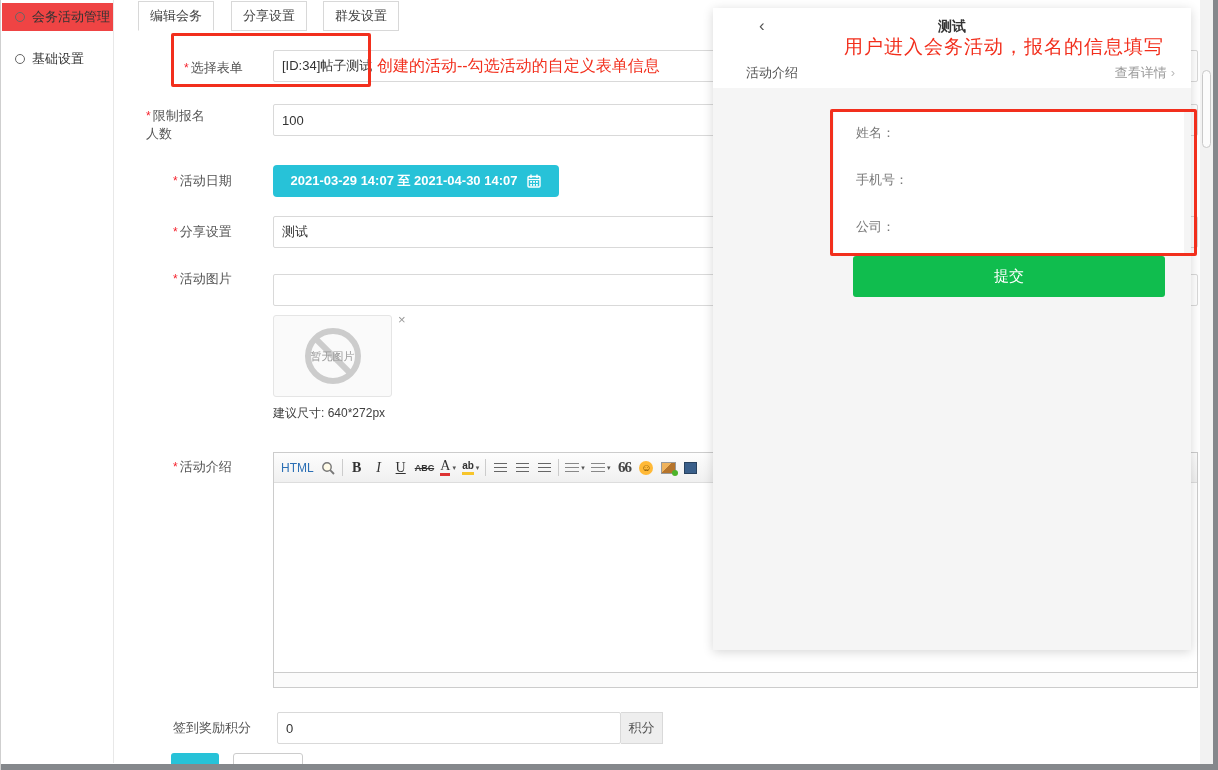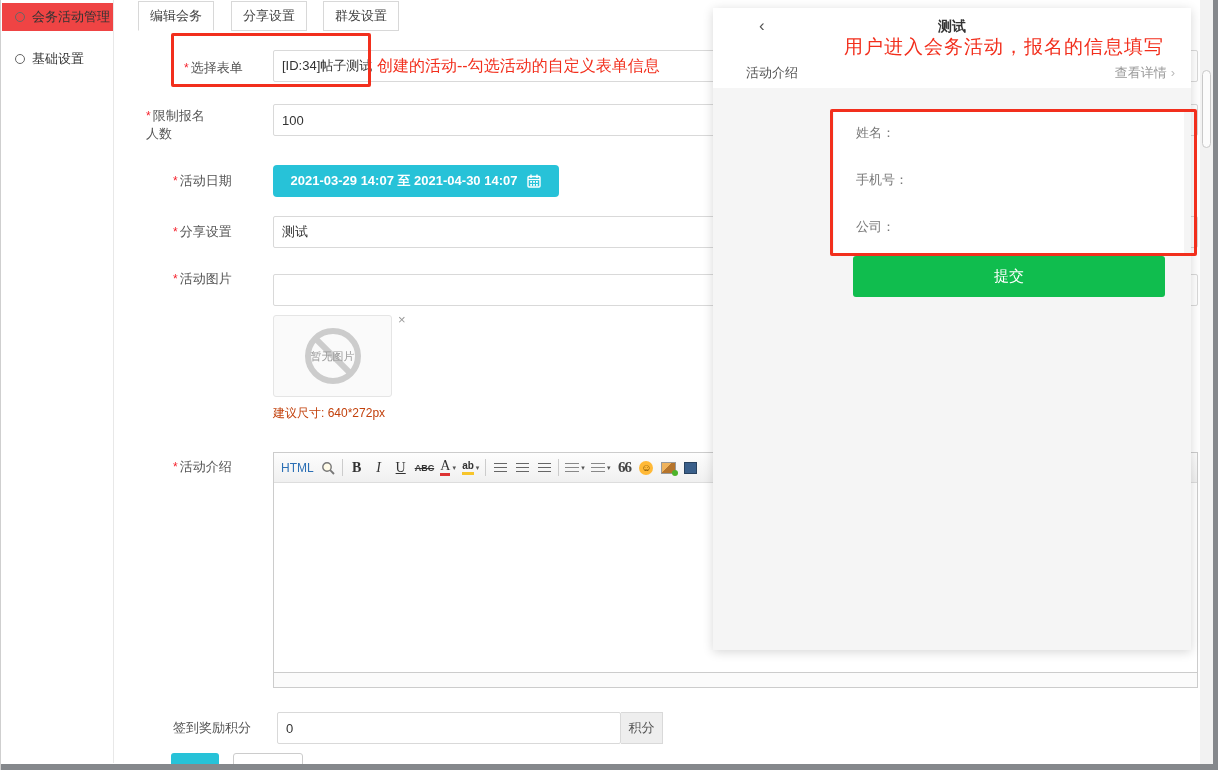--- a/index.html
+++ b/index.html
@@ -24,21 +24,21 @@
   .addon { position:absolute; height:32px; border:1px solid #d9d9d9; border-left:none; background:#eee; color:#555; display:flex; align-items:center; justify-content:center; z-index:1; }
   .date-btn { position:absolute; left:272px; top:165px; width:286px; height:32px; background:#27c2d8; border:none; border-radius:4px; color:#fff; font-weight:bold; font-size:13px; display:flex; align-items:center; justify-content:center; gap:10px; cursor:pointer; z-index:1; font-family:inherit; }
 
   
   .img-box { position:absolute; left:272px; top:315px; width:119px; height:82px; background:#fafafa; border:1px solid #e5e5e5; border-radius:3px; display:flex; align-items:center; justify-content:center; z-index:1; }
   .noimg { position:relative; width:56px; height:56px; }
   .noimg .ring { position:absolute; inset:0; border:6px solid #ccc; border-radius:50%; }
   .noimg .slash { position:absolute; left:4px; top:25px; width:48px; height:6px; background:#ccc; transform:rotate(45deg); }
   .noimg .txt { position:absolute; left:50%; top:50%; transform:translate(-50%,-50%); font-size:11px; color:#999; white-space:nowrap; }
   .img-close { position:absolute; left:397px; top:312px; color:#999; font-size:13px; cursor:pointer; z-index:1; }
-  .img-hint { position:absolute; left:272px; top:405px; color:#c2410c; font-size:12px; z-index:1; }
+  .img-hint { position:absolute; left:272px; top:405px; color:#404040; font-size:12px; z-index:1; }
 
   
   .editor { position:absolute; left:272px; top:452px; width:925px; height:236px; border:1px solid #ccc; background:#fff; z-index:1; }
   .ed-toolbar { height:30px; border-bottom:1px solid #ddd; background:linear-gradient(#fdfdfd,#f0f0f0); display:flex; align-items:center; padding:0 7px; gap:6px; overflow:hidden; }
   .ed-body { height:189px; background:#fff; }
   .ed-foot { height:15px; border-top:1px solid #ccc; background:#fbfbfb; }
   .ti { display:inline-flex; align-items:center; justify-content:center; min-width:16px; height:20px; cursor:pointer; color:#333; }
   .ti.sep { min-width:1px; width:1px; height:17px; background:#ccc; cursor:default; }
   .ti .caret { font-size:7px; color:#555; margin-left:2px; }
   .ti-html { color:#2b6fb5; font-size:12px; font-weight:normal; letter-spacing:0; }

